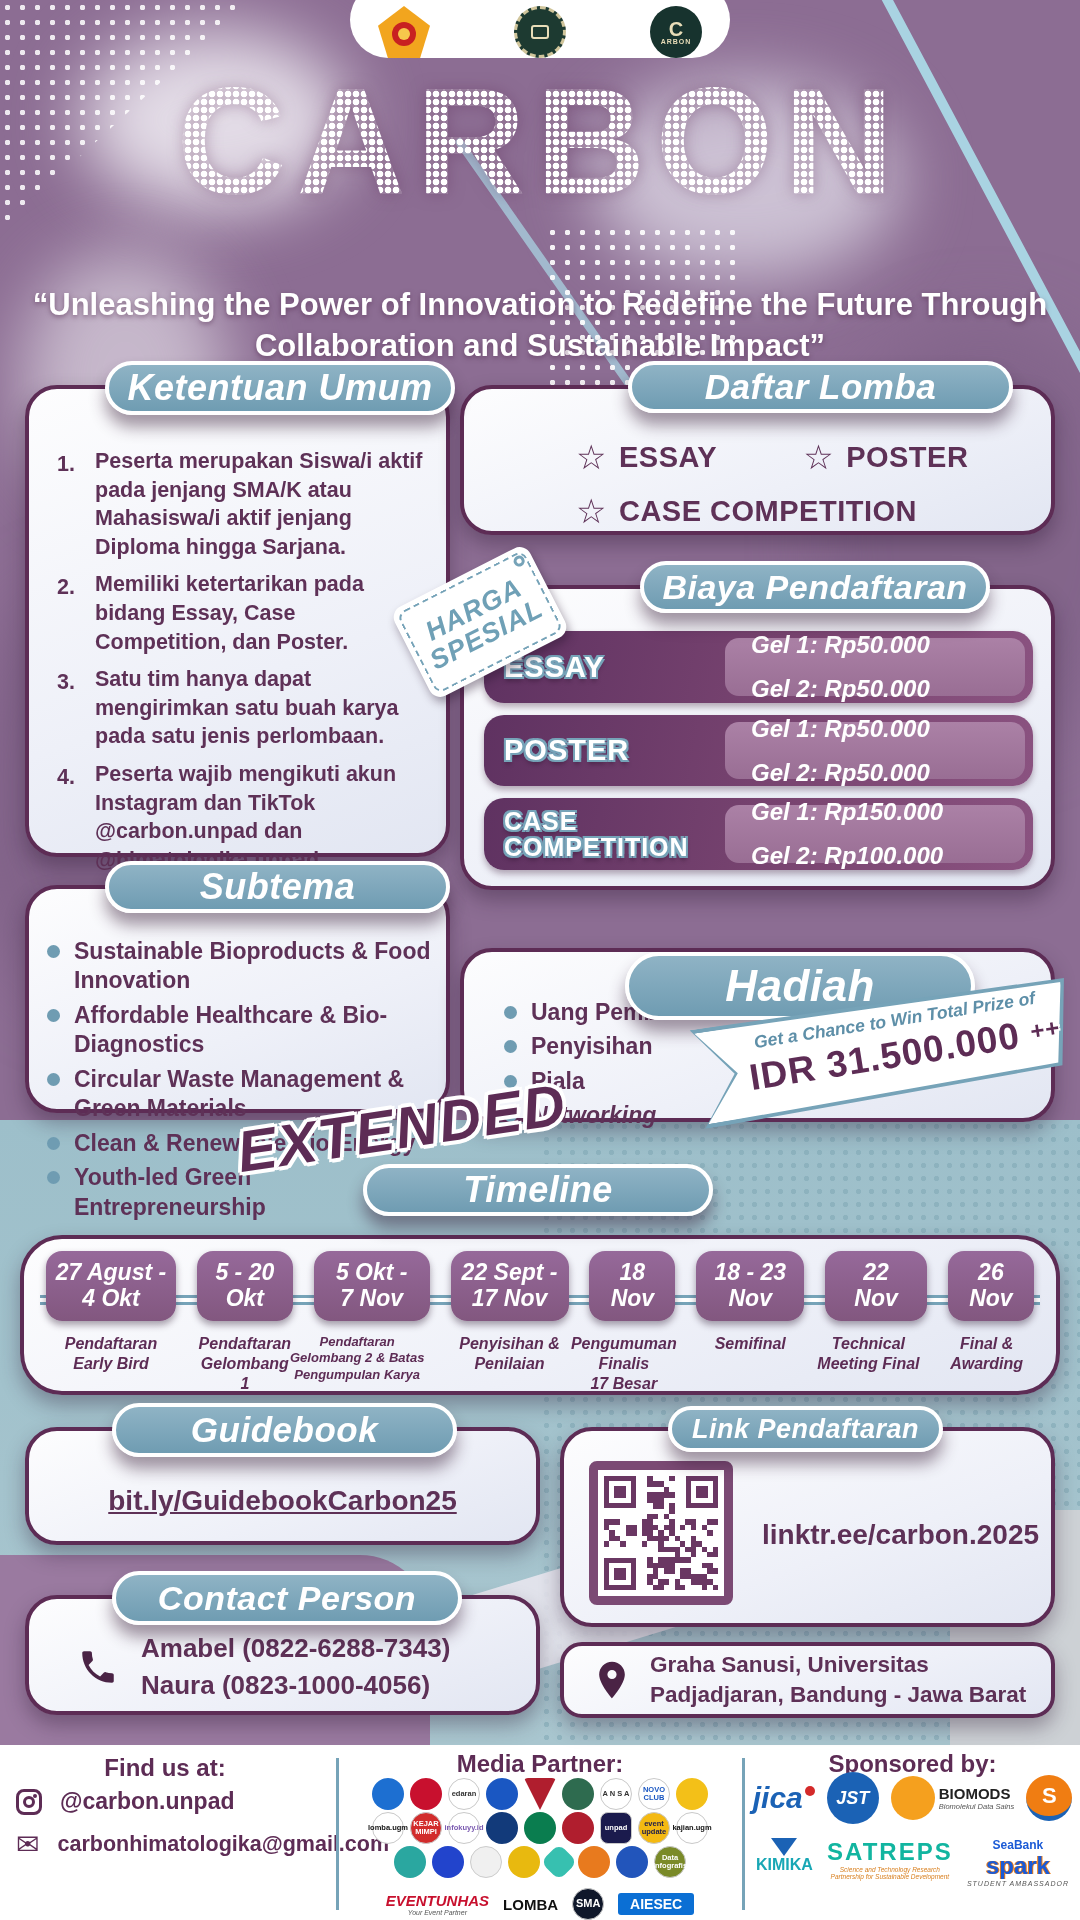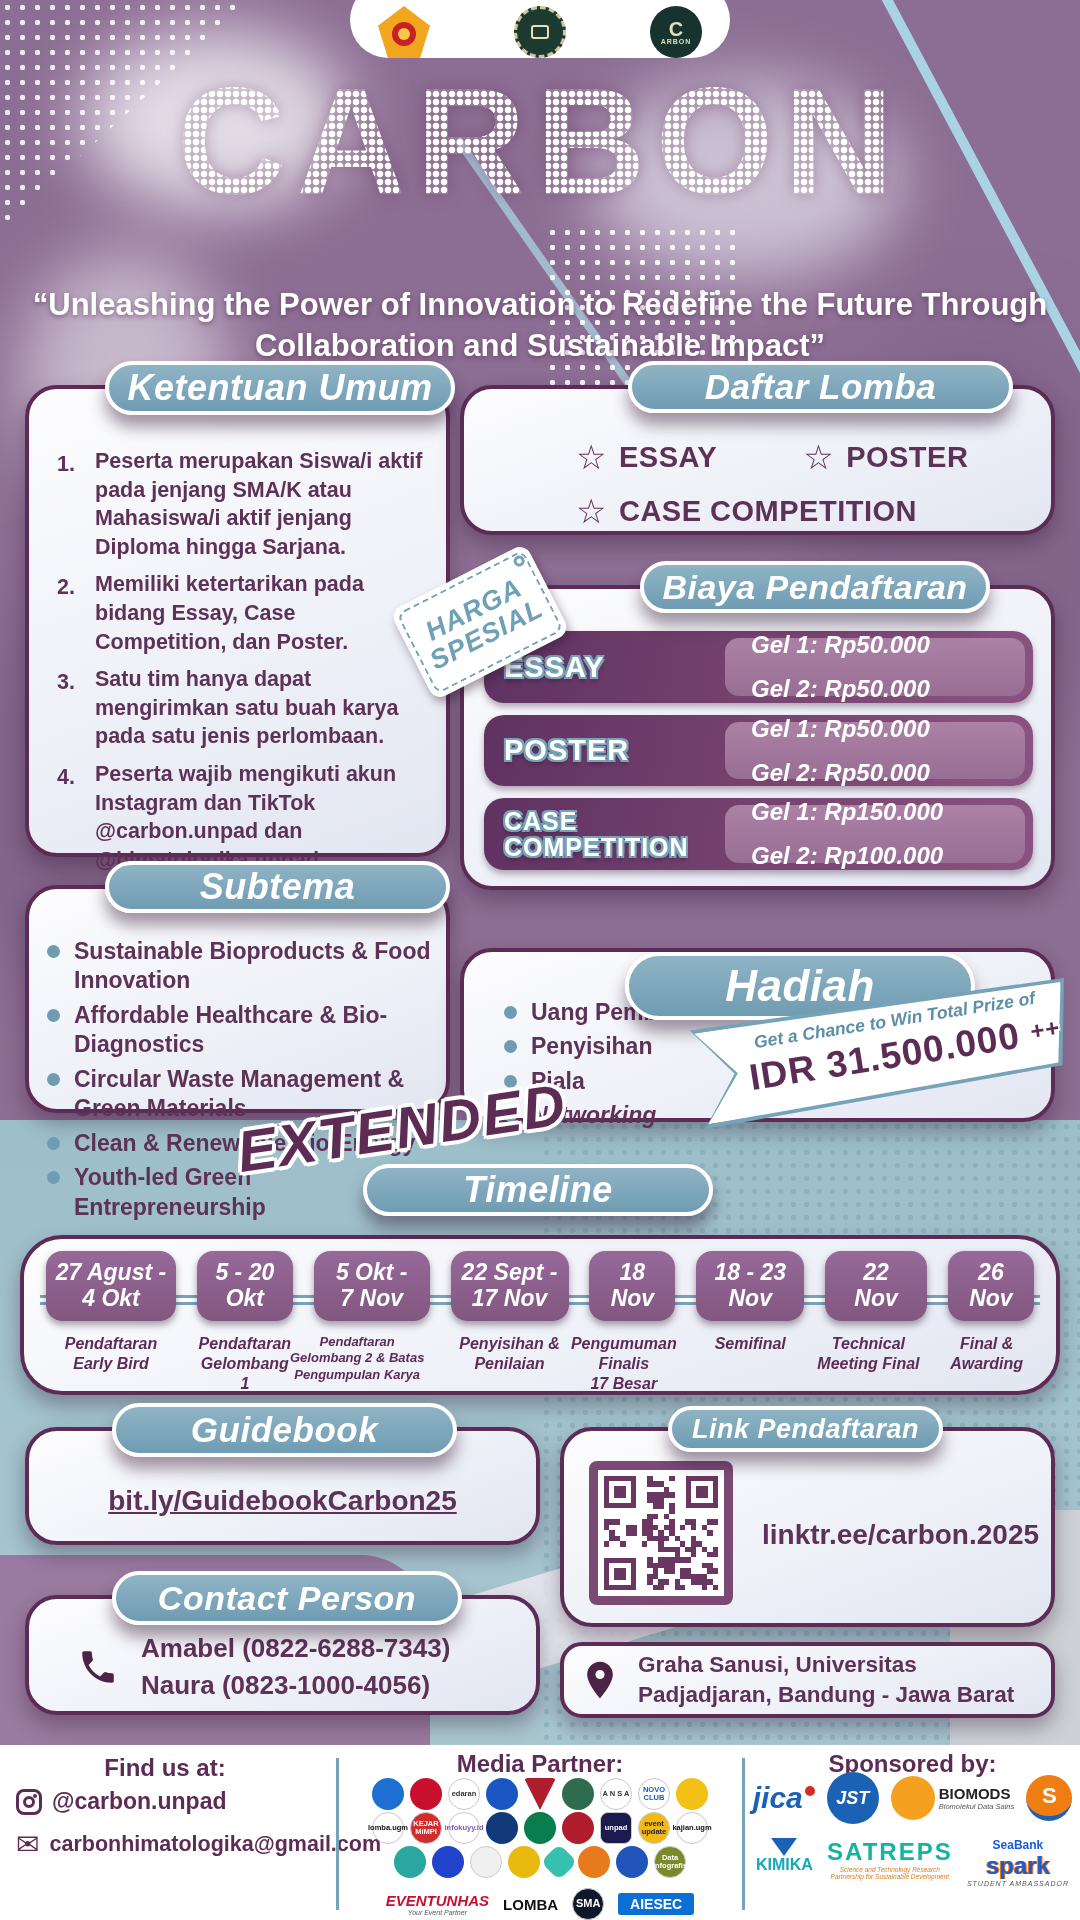--- a/index.html
+++ b/index.html
@@ -72,21 +72,21 @@
 .qrbox{position:absolute;left:25px;top:30px;width:144px;height:144px;border:9px solid #7b4a74;border-radius:8px;background:#fff;padding:6px}
 .qrgrid{position:relative;width:114px;height:114px;display:grid;grid-template-columns:repeat(21,1fr);grid-template-rows:repeat(21,1fr)}
 .qc{background:#6a3763}
 .fnd{position:absolute;width:32px;height:32px;border:5px solid #6a3763;background:#fff}
 .fnd::after{content:"";position:absolute;inset:5px;background:#6a3763}
 
 .f-title{position:absolute;font-size:24px;font-weight:800;color:#5d2c55;text-align:center}
 .ig{width:26px;height:26px;border:3px solid #5d2c55;border-radius:8px;position:relative;flex:0 0 26px}
 .ig::before{content:"";position:absolute;inset:4px;border:3px solid #5d2c55;border-radius:50%}
 .ig::after{content:"";position:absolute;right:2px;top:2px;width:4px;height:4px;background:#5d2c55;border-radius:50%}
-.f-row{position:absolute;display:flex;align-items:center;gap:10px;font-size:23px;font-weight:800;color:#5d2c55}
+.f-row{position:absolute;display:flex;align-items:center;gap:18px;font-size:23px;font-weight:800;color:#5d2c55}
 .m-row{position:absolute;display:flex;align-items:center;justify-content:center;gap:6px}
 .mc{width:32px;height:32px;border-radius:50%;flex:0 0 auto}
 .mc.lbl{background:#fff;border:1px solid #c9c9c9;display:flex;align-items:center;justify-content:center;text-align:center;font-size:7.5px;font-weight:800;color:#333;line-height:1.05}
 .sp{display:flex;align-items:center;justify-content:center}
 </style>
 </head>
 <body>
 
 <div class="page">
 
@@ -776,21 +776,21 @@
   <div class="card" style="left:25px;top:1595px;width:515px;height:120px;display:flex;align-items:center;gap:22px;padding:24px 10px 0 48px">
     <svg width="42" height="42" viewBox="0 0 24 24">
         <path fill="#4a2345" d="M6.62 10.79c1.44 2.83 3.76 5.14 6.59 6.59l2.2-2.2c.27-.27.67-.36 1.02-.24 1.12.37 2.33.57 3.57.57.55 0 1 .45 1 1V20c0 .55-.45 1-1 1-9.39 0-17-7.61-17-17 0-.55.45-1 1-1h3.5c.55 0 1 .45 1 1 0 1.25.2 2.45.57 3.57.11.35.03.74-.25 1.02l-2.2 2.2z"></path>
       </svg>
     <div>
       <div class="ptxt" style="font-size:26px;margin-bottom:6px">Amabel (0822-6288-7343)</div>
       <div class="ptxt" style="font-size:26px">Naura (0823-1000-4056)</div>
     </div>
   </div>
 
-  <div class="card" style="left:560px;top:1642px;width:495px;height:76px;border-radius:22px;display:flex;align-items:center;gap:16px;padding-left:14px">
+  <div class="card" style="left:560px;top:1642px;width:495px;height:76px;border-radius:22px;display:flex;align-items:center;gap:16px;padding-left:26px">
     <svg width="44" height="44" viewBox="0 0 24 24">
         <path fill="#4a2345" d="M12 2C8.13 2 5 5.13 5 9c0 5.25 7 13 7 13s7-7.75 7-13c0-3.87-3.13-7-7-7zm0 9.5a2.5 2.5 0 1 1 0-5 2.5 2.5 0 0 1 0 5z"></path>
       </svg>
     <div class="ptxt pre" style="font-size:22.5px;line-height:1.35">Graha Sanusi, Universitas
 Padjadjaran, Bandung - Jawa Barat</div>
   </div>
 
   <div class="abs" style="left:0;top:1745px;width:1080px;height:175px;background:#fff;z-index:2"></div>
   <div class="f-title" style="left:0;top:1754px;width:330px;z-index:3">Find us at:</div>
   <div class="f-row" style="left:16px;top:1788px;z-index:3;cursor:pointer">

